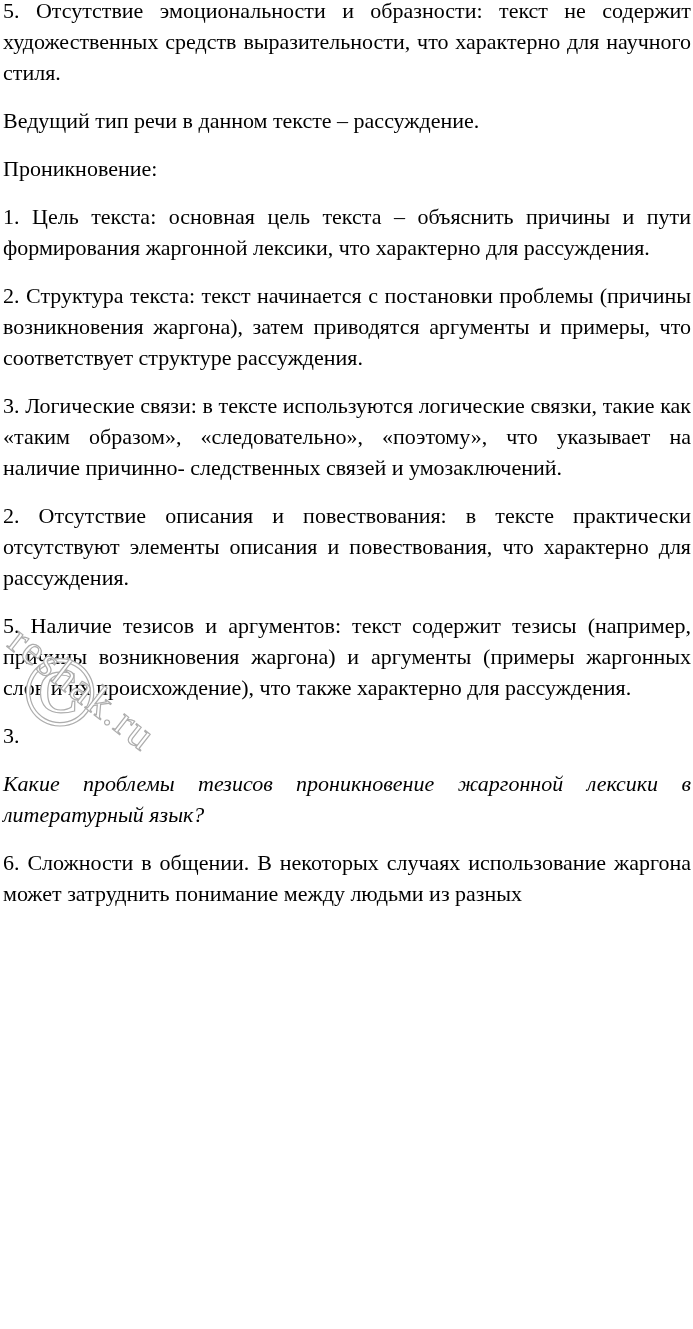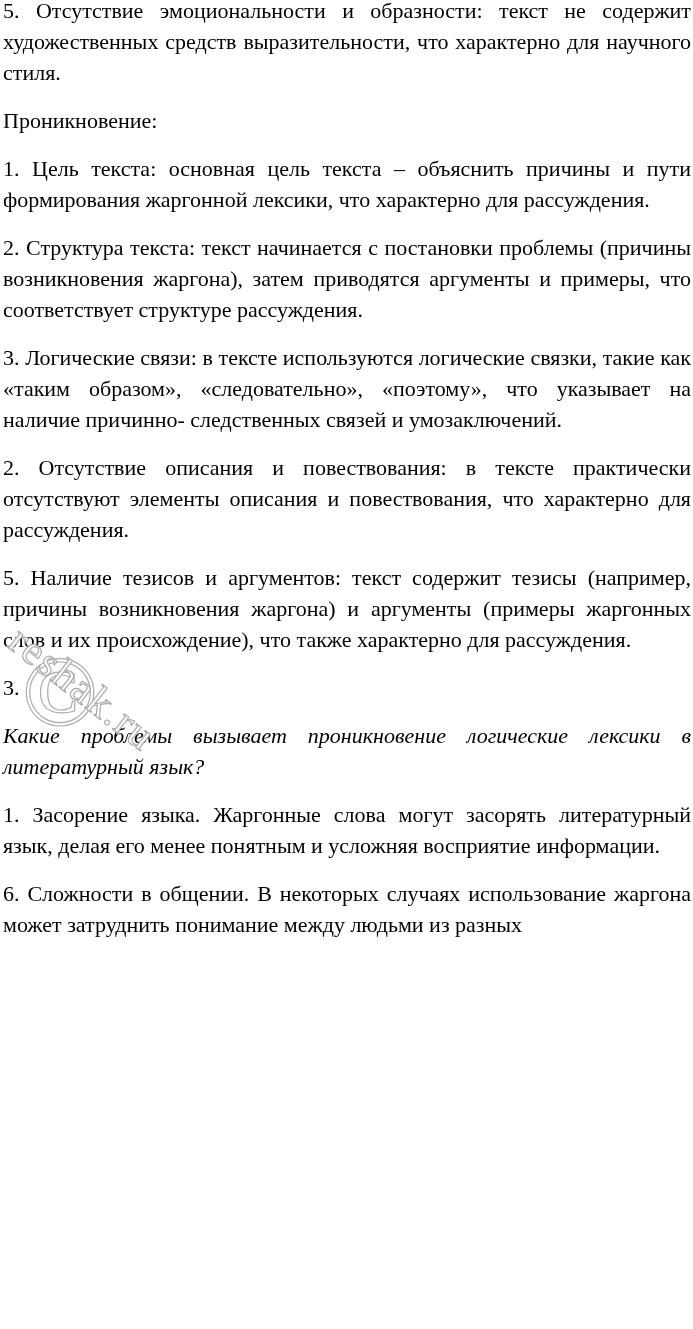--- a/index.html
+++ b/index.html
@@ -48,29 +48,29 @@
   .wm .wm-copy {
     font-size: 100px;
   }
 </style>
 </head>
 <body>
 
 <div class="page">
 
   <p>5. Отсутствие эмоциональности и образности: текст не содержит художественных средств выразительности, что характерно для научного стиля.</p>
+  <p>Ведущий тип речи в данном тексте – рассуждение.</p>
   <p>Проникновение:</p>
   <p>1. Цель текста: основная цель текста – объяснить причины и пути формирования жаргонной лексики, что характерно для рассуждения.</p>
   <p>2. Структура текста: текст начинается с постановки проблемы (причины возникновения жаргона), затем приводятся аргументы и примеры, что соответствует структуре рассуждения.</p>
   <p>3. Логические связи: в тексте используются логические связки, такие как «таким образом», «следовательно», «поэтому», что указывает на наличие причинно- следственных связей и умозаключений.</p>
   <p>2. Отсутствие описания и повествования: в тексте практически отсутствуют элементы описания и повествования, что характерно для рассуждения.</p>
   <p>5. Наличие тезисов и аргументов: текст содержит тезисы (например, причины возникновения жаргона) и аргументы (примеры жаргонных слов и их происхождение), что также характерно для рассуждения.</p>
   <p>3.</p>
-  <p class="italic">Какие проблемы вызывает проникновение логические лексики в литературный язык?</p>
-  <p>1. Засорение языка. Жаргонные слова могут засорять литературный язык, делая его менее понятным и усложняя восприятие информации.</p>
+  <p class="italic">Какие проблемы тезисов проникновение жаргонной лексики в литературный язык?</p>
   <p>6. Сложности в общении. В некоторых случаях использование жаргона может затруднить понимание между людьми из разных</p>
 
   <svg class="wm" style="left:0; top:600;" width="220" height="200">
     <text class="wm-copy" x="22" y="125" stroke="#adadad">©</text>
     <text class="wm-text" transform="translate(6,46) rotate(38)" stroke="#adadad">reshak.ru</text>
   </svg>
 
   <svg class="wm" style="left:0; top:1170;" width="220" height="200">
     <text class="wm-copy" x="14" y="139" stroke="#adadad">©</text>
     <text class="wm-text" transform="translate(10,46) rotate(38)" stroke="#adadad">reshak.ru</text>

